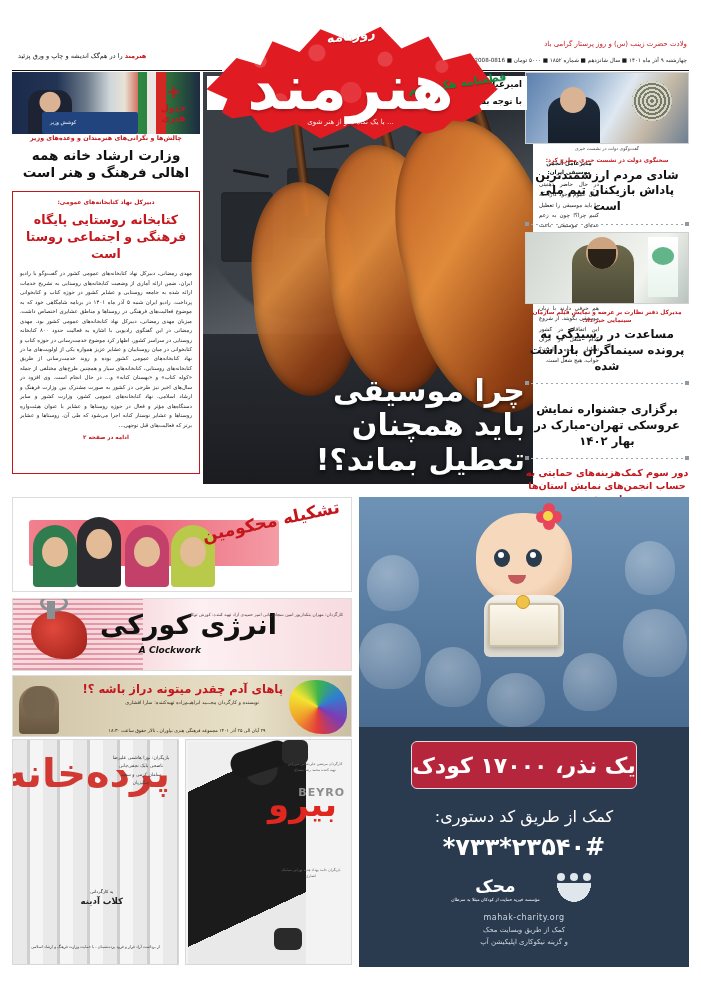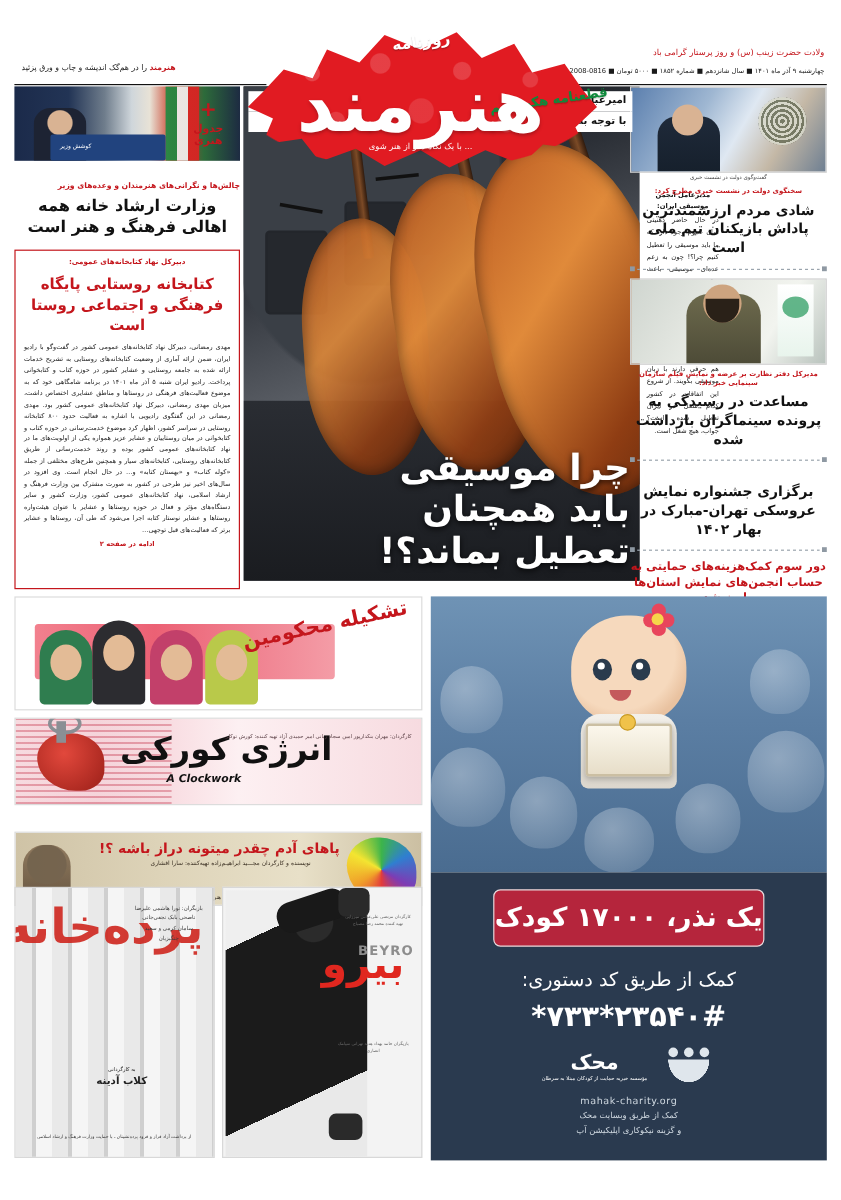--- a/index.html
+++ b/index.html
@@ -124,21 +124,21 @@
   .photo-official .podium-txt {
     position:absolute; left:38px; bottom:9px; color:#fff; font-size:5px; direction:rtl;
   }
   .photo-official .flag {
     position:absolute; right:34px; top:0; bottom:0; width:28px;
     background:linear-gradient(90deg,#1f8a42 0 33%, #f2f2f2 33% 66%, #d22 66% 100%);
     opacity:.92;
   }
   .kicker-red {
     color:#c4161c; font-size:6.4px; font-weight:bold; direction:rtl;
-    text-align:right; margin-top:17px; line-height:1.35;
+    text-align:center; margin-top:0; line-height:1.35;
   }
   .headline-left {
     color:#111; font-size:13.5px; font-weight:bold; direction:rtl;
     text-align:center; line-height:1.32; margin-top:4px;
   }
   .boxed-red {
     border:1.6px solid #c4161c; margin-top:9px; padding:6px 7px 8px;
     height:283px; overflow:hidden;
   }
   .boxed-red .kick {
@@ -341,21 +341,21 @@
   .pc-sub {
     position:absolute; right:150px; top:46px; color:#111;
     font-size:9px; font-weight:bold; font-style:italic;
   }
   .pc-credits {
     position:absolute; right:8px; top:12px; color:#5a3f45; direction:rtl;
     font-size:4.4px; line-height:1.7; text-align:center;
   }
 
   .poster-legs {
-    position:relative; width:340px; height:62px; margin-top:22px;
+    position:relative; width:340px; height:62px; margin-top:4px;
     border:1px solid #dcdcdc; overflow:hidden;
     background:linear-gradient(90deg,#cfc3a6 0%,#ddd3b8 35%,#e8e0c8 70%,#cbbfa2 100%);
     padding-left:48px;
   }
   .pl-face {
     position:absolute; left:6px; bottom:2px; width:40px; height:48px;
     background:radial-gradient(circle at 50% 34%, #6b5a45 0 16px, transparent 17px),
                linear-gradient(#8a7358,#5c4a36);
     border-radius:18px 18px 4px 4px; opacity:.9;
   }

